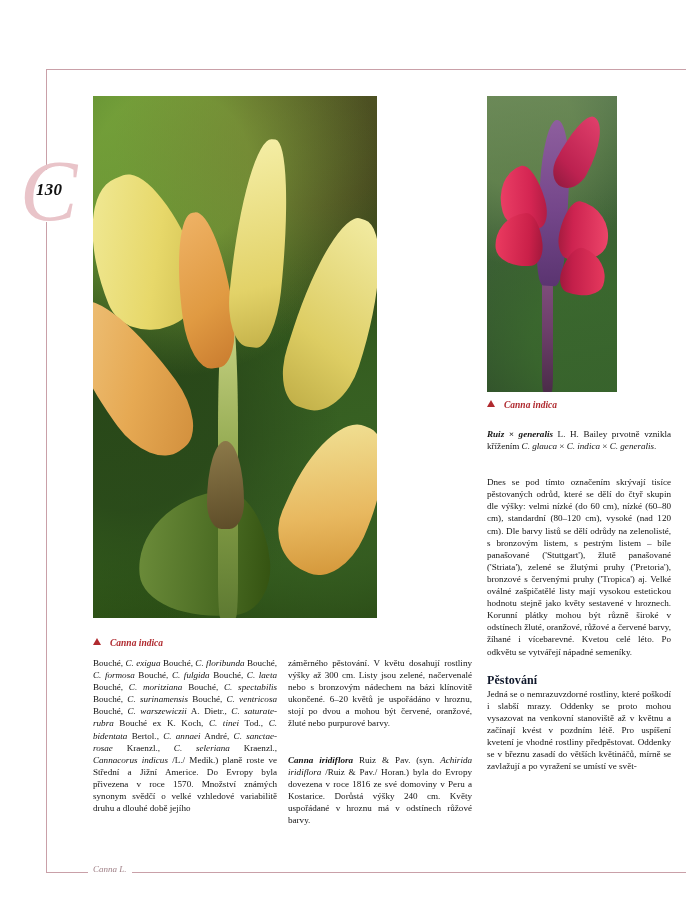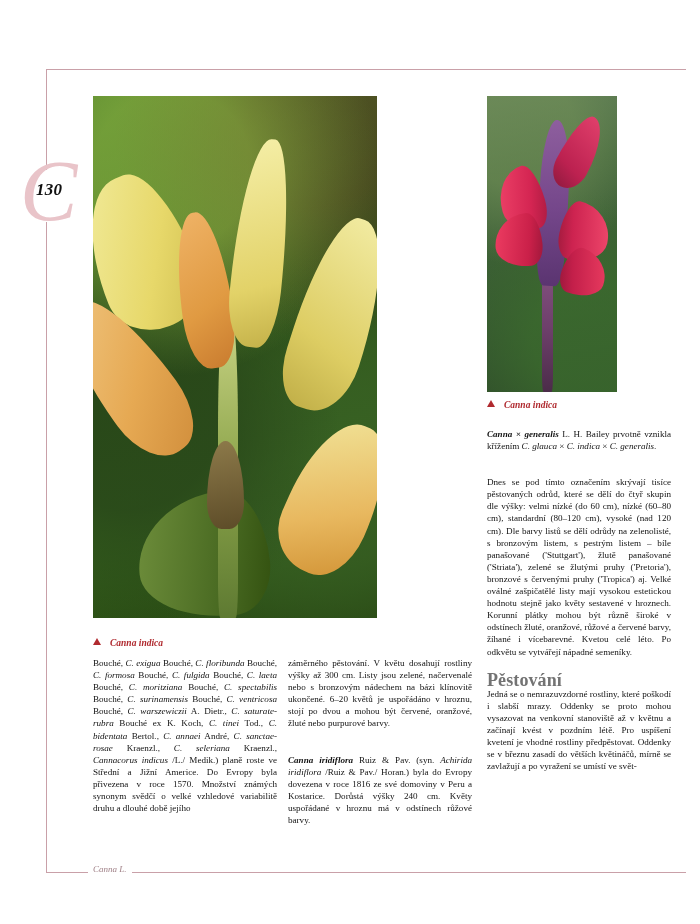--- a/index.html
+++ b/index.html
@@ -203,23 +203,23 @@
   #col-middle{left:288px;top:657px;width:184px;}
   #col-right{left:487px;top:428px;width:184px;}
 
   .col p{margin:0;}
   .col p + p{margin-top:24px;}
   .col i{font-style:italic;}
   .sp{font-style:italic;font-weight:bold;}
 
   h2.section{
     font-family:"Liberation Serif", serif;
-    font-size:18px;
+    font-size:12px;
     font-weight:bold;
-    color:#737373;
+    color:#0f172a;
     margin:0 0 2px 0;
     letter-spacing:.1px;
   }
   .section-block{margin-top:16px;}
 
   
   #footer-running-head{
     position:absolute;left:88px;top:864px;
     font-family:"Liberation Serif", serif;
     font-style:italic;
@@ -274,21 +274,21 @@
 <div id="col-left" class="col">
   <p>Bouché, <i>C. exigua</i> Bouché, <i>C. floribunda</i> Bouché, <i>C. formosa</i> Bouché, <i>C. fulgida</i> Bouché, <i>C. laeta</i> Bouché, <i>C. moritziana</i> Bouché, <i>C. spectabilis</i> Bouché, <i>C. surinamensis</i> Bouché, <i>C. ventricosa</i> Bouché, <i>C. warszewiczii</i> A. Dietr., <i>C. saturate-rubra</i> Bouché ex K. Koch, <i>C. tinei</i> Tod., <i>C. bidentata</i> Bertol., <i>C. annaei</i> André, <i>C. sanctae-rosae</i> Kraenzl., <i>C. seleriana</i> Kraenzl., <i>Cannacorus indicus</i> /L./ Medik.) planě roste ve Střední a Jižní Americe. Do Evropy byla přivezena v roce 1570. Množství známých synonym svědčí o velké vzhledové variabilitě druhu a dlouhé době jejího</p>
 </div>
 
 <div id="col-middle" class="col">
   <p>záměrného pěstování. V květu dosahují rostliny výšky až 300 cm. Listy jsou zelené, načervenalé nebo s bronzovým nádechem na bázi klínovitě ukončené. 6–20 květů je uspořádáno v hroznu, stojí po dvou a mohou být červené, oranžové, žluté nebo purpurové barvy.</p>
   <p><span class="sp">Canna iridiflora</span> Ruiz &amp; Pav. (syn. <i>Achirida iridiflora</i> /Ruiz &amp; Pav./ Horan.) byla do Evropy dovezena v roce 1816 ze své domoviny v Peru a Kostarice. Dorůstá výšky 240 cm. Květy uspořádané v hroznu má v odstínech růžové barvy.</p>
 </div>
 
 <div id="col-right" class="col">
-  <p><span class="sp">Canna</span> <span class="sp">× generalis</span> L. H. Bailey prvotně vznikla křížením <i>C. glauca</i> × <i>C. indica</i> × <i>C. generalis.</i></p>
+  <p><span class="sp">Ruiz</span> <span class="sp">× generalis</span> L. H. Bailey prvotně vznikla křížením <i>C. glauca</i> × <i>C. indica</i> × <i>C. generalis.</i></p>
   <p>Dnes se pod tímto označením skrývají tisíce pěstovaných odrůd, které se dělí do čtyř skupin dle výšky: velmi nízké (do 60 cm), nízké (60–80 cm), standardní (80–120 cm), vysoké (nad 120 cm). Dle barvy listů se dělí odrůdy na zelenolisté, s bronzovým listem, s pestrým listem – bíle panašované ('Stuttgart'), žlutě panašované ('Striata'), zelené se žlutými pruhy ('Pretoria'), bronzové s červenými pruhy ('Tropica') aj. Velké oválné zašpičatělé listy mají vysokou estetickou hodnotu stejně jako květy sestavené v hroznech. Korunní plátky mohou být různě široké v odstínech žluté, oranžové, růžové a červené barvy, žíhané i vícebarevné. Kvetou celé léto. Po odkvětu se vytvářejí nápadné semeníky.</p>
   <div class="section-block">
     <h2 class="section">Pěstování</h2>
     <p>Jedná se o nemrazuvzdorné rostliny, které poškodí i slabší mrazy. Oddenky se proto mohou vysazovat na venkovní stanoviště až v květnu a začínají kvést v pozdním létě. Pro uspíšení kvetení je vhodné rostliny předpěstovat. Oddenky se v březnu zasadí do větších květináčů, mírně se zavlažují a po vyražení se umístí ve svět-</p>
   </div>
 </div>
 
 <div id="footer-running-head">Canna L.</div>
 
 </body></html>

